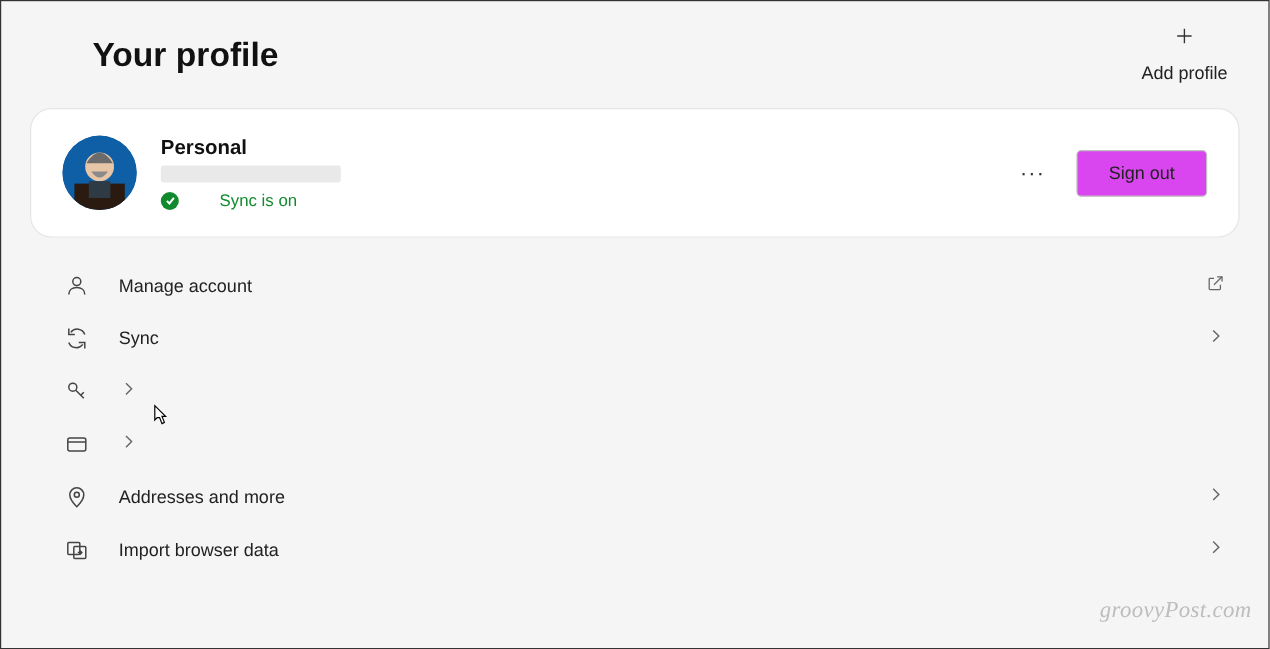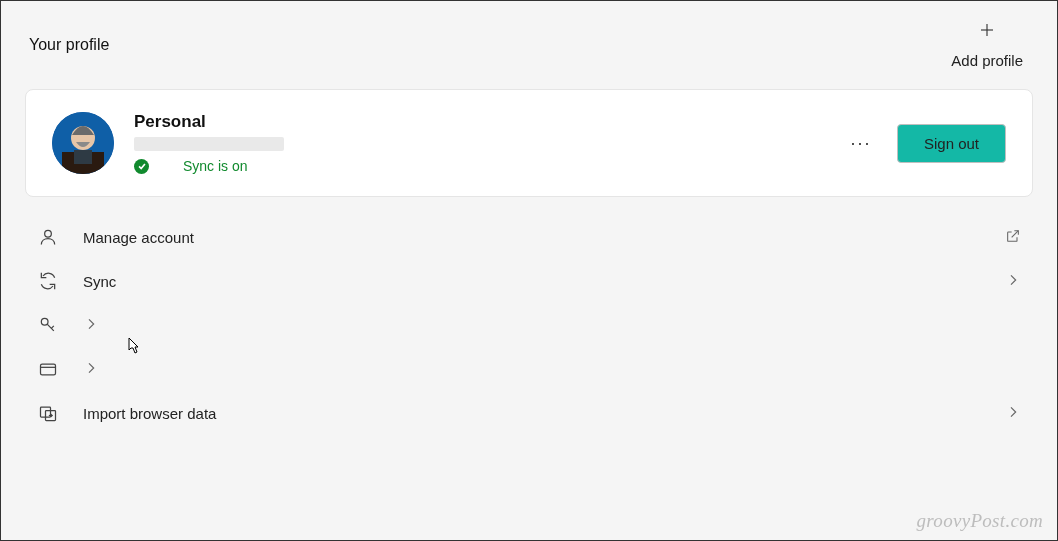--- a/index.html
+++ b/index.html
@@ -12,39 +12,40 @@
     position: relative;
     overflow: hidden;
   }
   .header {
     display: flex;
     justify-content: space-between;
     align-items: center;
     padding: 16px 28px 12px 28px;
   }
   .page-title {
-    font-size: 16px;
-    font-weight: 400;
+    font-size: 28px;
+    font-weight: 700;
     color: #111;
+    margin-left: 48px;
   }
   .add-profile {
     display: flex;
     align-items: center;
     gap: 10px;
     font-size: 15px;
     color: #222;
     cursor: pointer;
     padding: 4px 6px;
     flex-direction: column;
   }
   .add-profile svg { width: 18px; height: 18px; }
   .card {
     background: #fff;
     border: 1px solid #e5e5e5;
-    border-radius: 8px;
+    border-radius: 18px;
     margin: 4px 24px 18px 24px;
     padding: 22px 26px 22px 26px;
     display: flex;
     align-items: center;
   }
   .avatar {
     width: 62px;
     height: 62px;
     border-radius: 50%;
     overflow: hidden;
@@ -73,32 +74,33 @@
   .sync-text { font-size: 14px; color: #118a2e; margin-left: 28px; }
   .sync-check {
     width: 15px; height: 15px; border-radius: 50%;
     background: #118a2e; display:flex;align-items:center;justify-content:center;
   }
   .sync-check svg { width: 10px; height: 10px; }
   .card-right { margin-left: auto; display: flex; align-items: center; gap: 22px; }
   .more-dots { font-size: 18px; color: #333; letter-spacing: 1px; cursor:pointer; padding:4px;}
   .signout-btn {
     border: 1px solid #bfbfbf;
-    background: #14b8a6;
+    background: #d946ef;
     border-radius: 4px;
     padding: 10px 26px;
     font-size: 15px;
     color: #222;
     cursor: pointer;
     text-align: center;
   }
   .menu {
     display: flex;
     flex-direction: column;
     padding: 0 24px;
+    margin-left: 16px;
   }
   .menu-item {
     display: flex;
     align-items: center;
     padding: 12px 12px;
     cursor: pointer;
     font-size: 15px;
     color: #222;
   }
   .menu-icon {
@@ -115,21 +117,21 @@
   .menu-right svg { width: 16px; height: 16px; }
   .cursor-pointer-overlay {
     position: absolute;
     left: 122px;
     top: 335px;
     pointer-events: none;
   }
   .watermark {
     position: absolute;
     right: 14px;
-    bottom: 8px;
+    bottom: 20px;
     font-family: Georgia, "Times New Roman", serif;
     font-style: italic;
     color: #bdbdbd;
     font-size: 19px;
     letter-spacing: .3px;
   }
 </style>
 </head>
 <body>
 
@@ -233,20 +235,34 @@
           <line x1="3" y1="10" x2="21" y2="10"></line>
         </svg>
     </span>
     <span class="menu-right">
       <svg viewBox="0 0 24 24" fill="none" stroke="currentColor" stroke-width="1.8">
           <polyline points="9,5 16,12 9,19"></polyline>
         </svg>
     </span>
   </div>
 
+  <div class="menu-item">
+    <span class="menu-icon">
+      <svg viewBox="0 0 24 24" fill="none" stroke="currentColor" stroke-width="1.5">
+          <path d="M12 22s7-7 7-12a7 7 0 10-14 0c0 5 7 12 7 12z"></path>
+          <circle cx="12" cy="10" r="2.5"></circle>
+        </svg>
+    </span>
+    <span class="menu-label">Addresses and more</span>
+    <span class="menu-right">
+      <svg viewBox="0 0 24 24" fill="none" stroke="currentColor" stroke-width="1.8">
+          <polyline points="9,5 16,12 9,19"></polyline>
+        </svg>
+    </span>
+  </div>
 
   <div class="menu-item">
     <span class="menu-icon">
       <svg viewBox="0 0 24 24" fill="none" stroke="currentColor" stroke-width="1.5">
           <rect x="3" y="5" width="12" height="12" rx="1"></rect>
           <rect x="9" y="9" width="12" height="12" rx="1"></rect>
           <path d="M13 15l4 0"></path>
           <polyline points="15,13 17,15 15,17"></polyline>
         </svg>
     </span>

